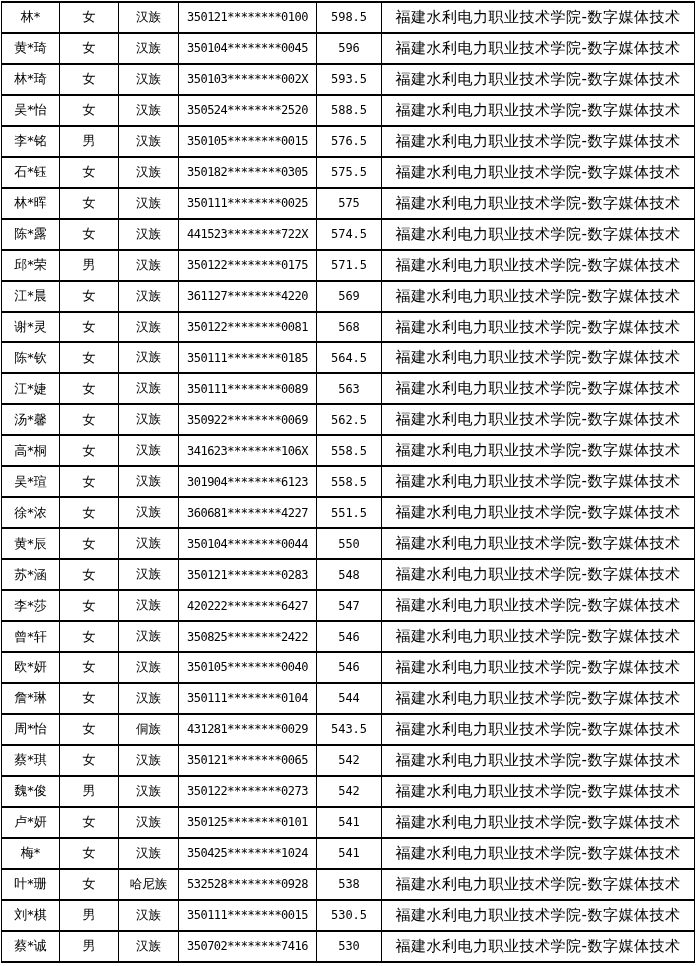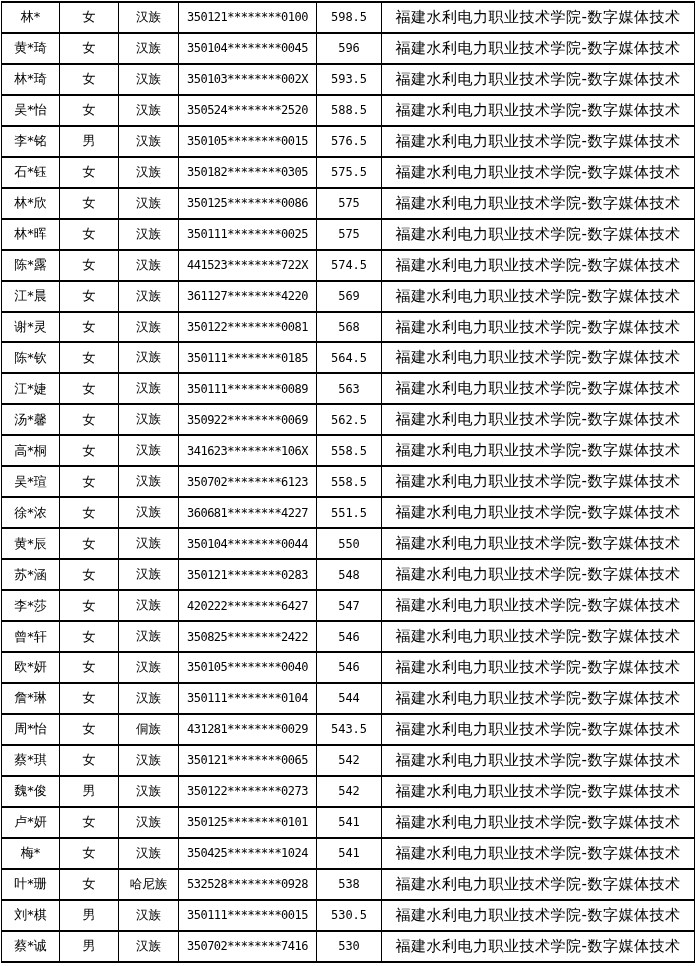--- a/index.html
+++ b/index.html
@@ -96,44 +96,44 @@
       </tr>
       <tr>
         <td class="col-name">石*钰</td>
         <td class="col-gender">女</td>
         <td class="col-ethnicity">汉族</td>
         <td class="col-id">350182********0305</td>
         <td class="col-score">575.5</td>
         <td class="col-school">福建水利电力职业技术学院-数字媒体技术</td>
       </tr>
       <tr>
-        <td class="col-name">林*欣</td>
-        <td class="col-gender">女</td>
-        <td class="col-ethnicity">汉族</td>
-        <td class="col-id">350125********0086</td>
-        <td class="col-score">575</td>
-        <td class="col-school">福建水利电力职业技术学院-数字媒体技术</td>
-      </tr>
-      <tr>
         <td class="col-name">林*晖</td>
         <td class="col-gender">女</td>
         <td class="col-ethnicity">汉族</td>
         <td class="col-id">350111********0025</td>
         <td class="col-score">575</td>
         <td class="col-school">福建水利电力职业技术学院-数字媒体技术</td>
       </tr>
       <tr>
         <td class="col-name">陈*露</td>
         <td class="col-gender">女</td>
         <td class="col-ethnicity">汉族</td>
         <td class="col-id">441523********722X</td>
         <td class="col-score">574.5</td>
         <td class="col-school">福建水利电力职业技术学院-数字媒体技术</td>
       </tr>
       <tr>
+        <td class="col-name">邱*荣</td>
+        <td class="col-gender">男</td>
+        <td class="col-ethnicity">汉族</td>
+        <td class="col-id">350122********0175</td>
+        <td class="col-score">571.5</td>
+        <td class="col-school">福建水利电力职业技术学院-数字媒体技术</td>
+      </tr>
+      <tr>
         <td class="col-name">江*晨</td>
         <td class="col-gender">女</td>
         <td class="col-ethnicity">汉族</td>
         <td class="col-id">361127********4220</td>
         <td class="col-score">569</td>
         <td class="col-school">福建水利电力职业技术学院-数字媒体技术</td>
       </tr>
       <tr>
         <td class="col-name">谢*灵</td>
         <td class="col-gender">女</td>
@@ -171,21 +171,21 @@
         <td class="col-gender">女</td>
         <td class="col-ethnicity">汉族</td>
         <td class="col-id">341623********106X</td>
         <td class="col-score">558.5</td>
         <td class="col-school">福建水利电力职业技术学院-数字媒体技术</td>
       </tr>
       <tr>
         <td class="col-name">吴*瑄</td>
         <td class="col-gender">女</td>
         <td class="col-ethnicity">汉族</td>
-        <td class="col-id">350702********6123</td>
+        <td class="col-id">301904********6123</td>
         <td class="col-score">558.5</td>
         <td class="col-school">福建水利电力职业技术学院-数字媒体技术</td>
       </tr>
       <tr>
         <td class="col-name">徐*浓</td>
         <td class="col-gender">女</td>
         <td class="col-ethnicity">汉族</td>
         <td class="col-id">360681********4227</td>
         <td class="col-score">551.5</td>
         <td class="col-school">福建水利电力职业技术学院-数字媒体技术</td>

